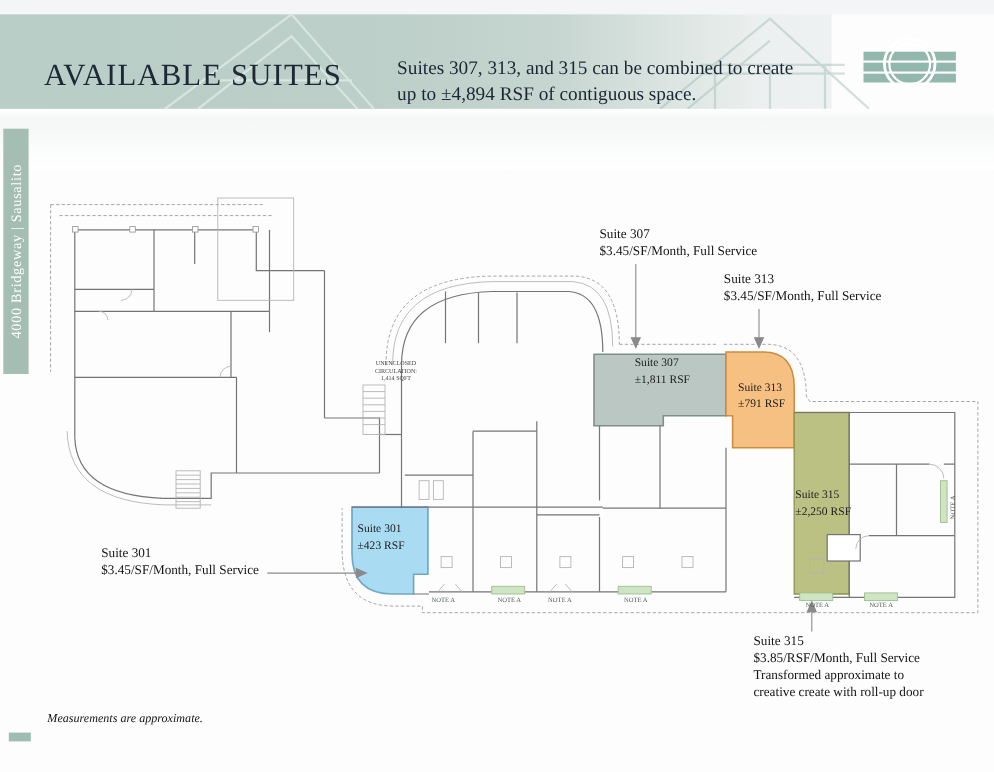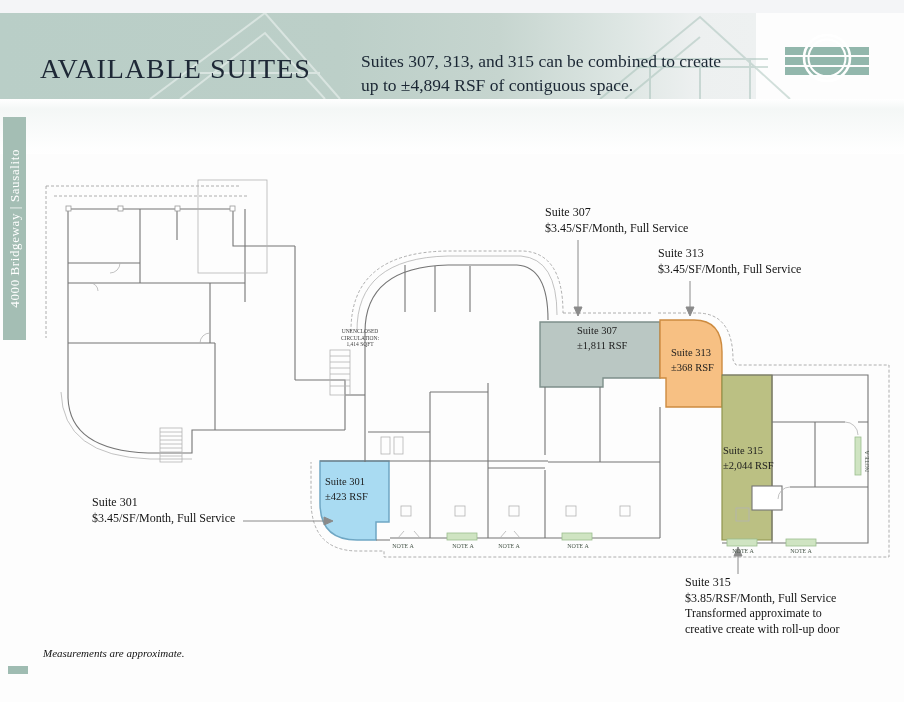--- a/index.html
+++ b/index.html
@@ -204,25 +204,25 @@
     <polygon points="738,547 734,556 742,556"></polygon>
   </g>
 </svg>
 
 <div class="planlabel" style="left:577px;top:323px;">
   <div>Suite 307</div>
   <div>±1,811 RSF</div>
 </div>
 <div class="planlabel" style="left:671px;top:345px;">
   <div>Suite 313</div>
-  <div>±368 RSF</div>
+  <div>±791 RSF</div>
 </div>
 <div class="planlabel" style="left:723px;top:443px;">
   <div>Suite 315</div>
-  <div>±2,044 RSF</div>
+  <div>±2,250 RSF</div>
 </div>
 <div class="planlabel" style="left:325px;top:474px;">
   <div>Suite 301</div>
   <div>±423 RSF</div>
 </div>
 
 <div class="callout" style="left:545px;top:205px;">
   <div>Suite 307</div>
   <div>$3.45/SF/Month, Full Service</div>
 </div>

